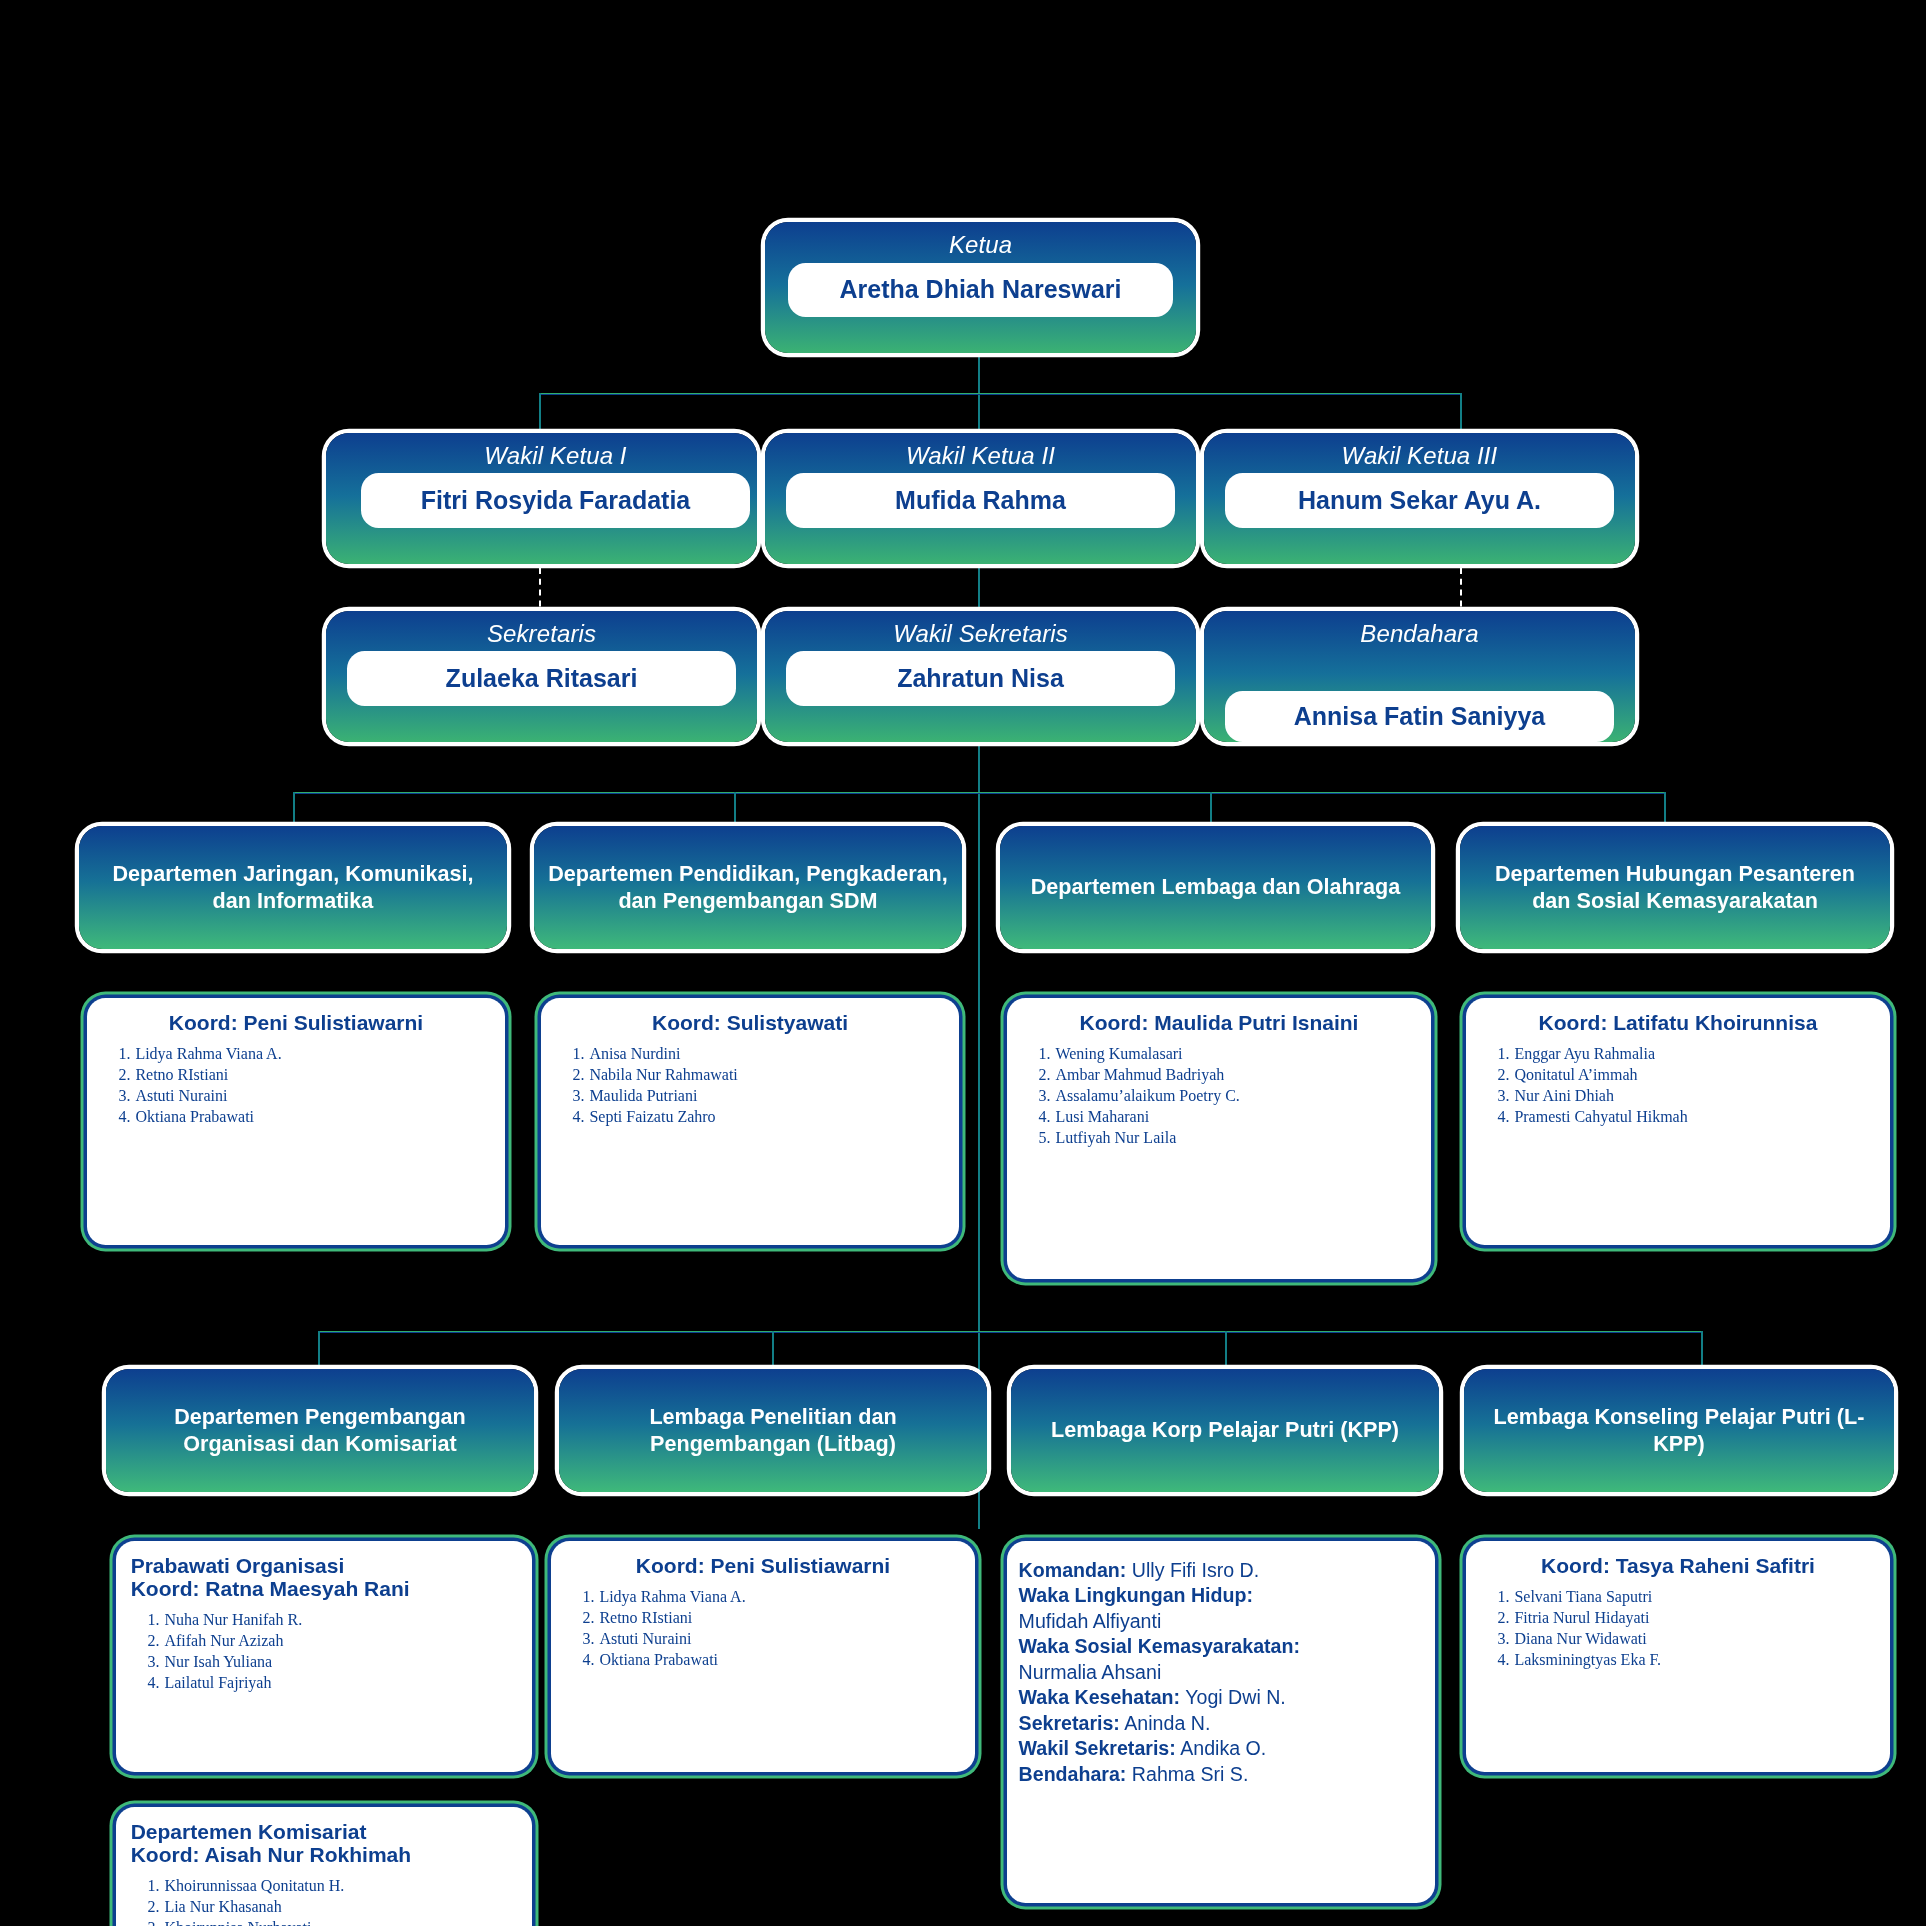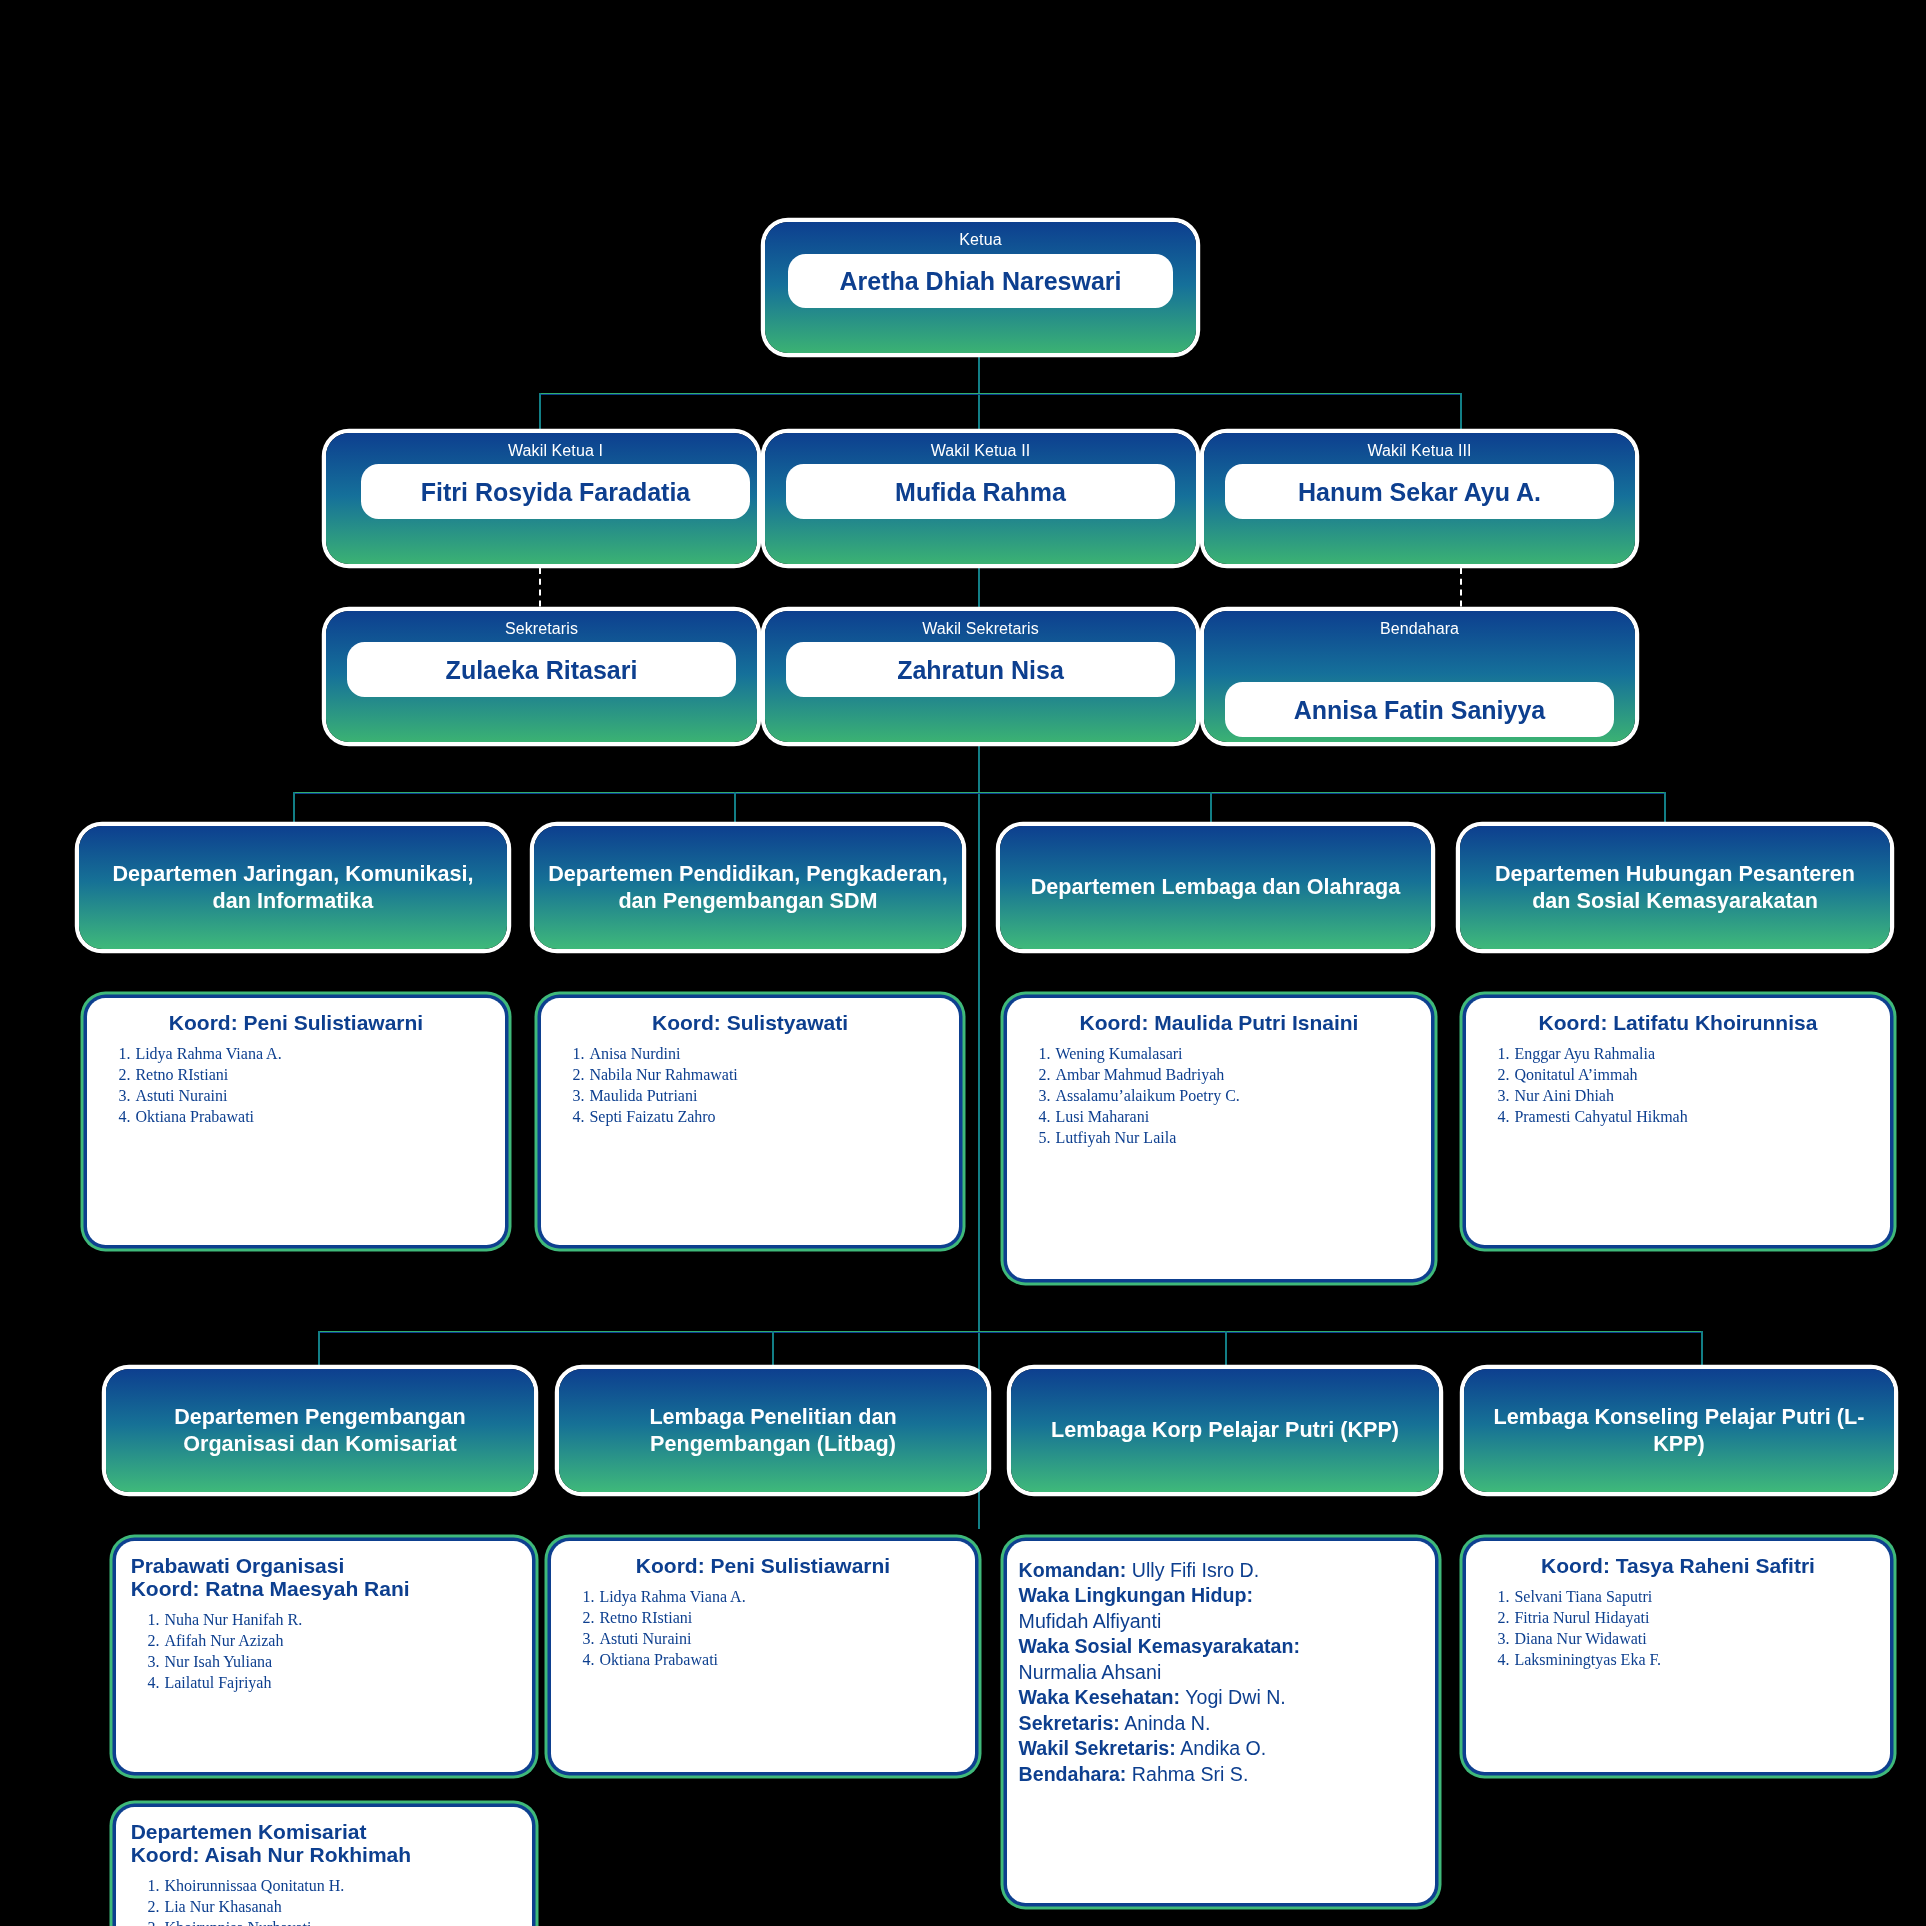--- a/index.html
+++ b/index.html
@@ -21,27 +21,28 @@
   .pill{
     position:absolute;
     border-radius:23px;
     background:linear-gradient(to bottom,#0d3f8f 0%,#15709a 48%,#3bb273 100%);
     box-shadow:0 0 0 4.2px #ffffff;
     display:flex;flex-direction:column;align-items:center;
     box-sizing:border-box;
   }
   .pill .role{
     color:#ffffff;
-    font-size:16px;
+    font-size:24px;
     line-height:1.05;
     text-align:center;
     width:100%;
     padding:10px 7.7px 0 7.7px;
     box-sizing:border-box;
     letter-spacing:0.1px;
+    font-style:italic;
   }
   .pill .namebox{
     background:#ffffff;
     border-radius:17.7px;
     color:#0d3f8f;
     font-weight:bold;
     font-size:25px;
     line-height:1.05;
     text-align:center;
     display:flex;align-items:center;justify-content:center;
@@ -139,21 +140,21 @@
     <div class="namebox" style="width:389px;height:55px;margin-top:4.6px;">Zahratun Nisa</div>
   </div>
   <div class="pill" style="left:1204px;top:611px;width:431px;height:131px;gap:40px;">
     <div class="role">Bendahara</div>
     <div class="namebox" style="width:389px;height:55px;margin-top:4.6px;">Annisa Fatin Saniyya</div>
   </div>
 
   <div class="dept" style="left:79px;top:826px;width:428px;height:123px;">Departemen Jaringan, Komunikasi, dan Informatika</div>
   <div class="dept" style="left:534px;top:826px;width:428px;height:123px;">Departemen Pendidikan, Pengkaderan, dan Pengembangan SDM</div>
   <div class="dept" style="left:1000px;top:826px;width:431px;height:123px;">Departemen Lembaga dan Olahraga</div>
-  <div class="dept" style="left:1460px;top:826px;width:430px;height:123px;border-radius:22px;">Departemen Hubungan Pesanteren dan Sosial Kemasyarakatan</div>
+  <div class="dept" style="left:1460px;top:826px;width:430px;height:123px;">Departemen Hubungan Pesanteren dan Sosial Kemasyarakatan</div>
 
   <div class="card" style="left:87px;top:998px;width:418px;height:247px;">
     <div class="head">Koord: Peni Sulistiawarni</div>
     <ol>
       <li>Lidya Rahma Viana A.</li>
       <li>Retno RIstiani</li>
       <li>Astuti Nuraini</li>
       <li>Oktiana Prabawati</li>
     </ol>
   </div>

